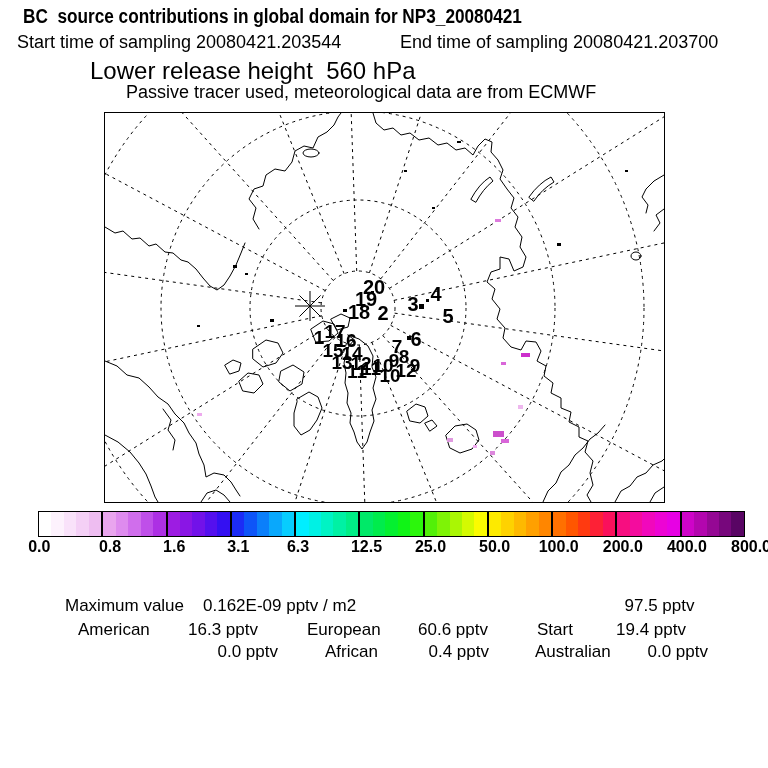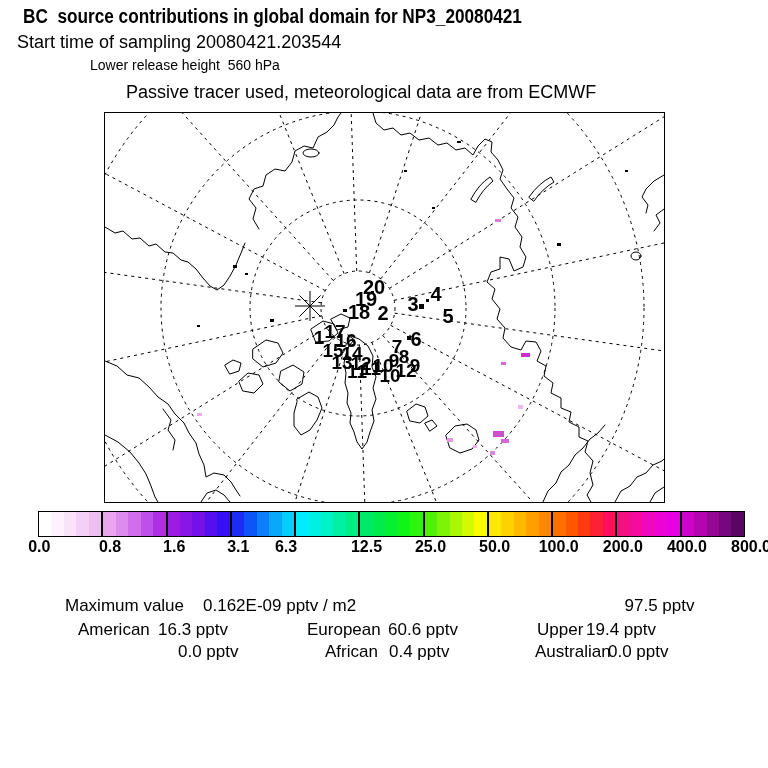--- a/index.html
+++ b/index.html
@@ -1,45 +1,46 @@
 <!DOCTYPE html>
 <html><head>
 <meta charset="utf-8">
 <style>
   html,body{margin:0;padding:0;background:#fff;}
   #canvas{position:relative;width:768px;height:768px;background:#ffffff;overflow:hidden;
           font-family:"Liberation Sans",sans-serif;color:#000;}
   .abs{position:absolute;white-space:pre;}
   #title{left:23px;top:5px;font-size:20px;font-weight:bold;transform:scaleX(.86);transform-origin:left top;}
   .h2{top:32px;font-size:18px;text-align:right;}
-  .h3{top:57px;font-size:14px;}
+  .h3{top:57px;font-size:24px;}
   #line4{left:126px;top:82px;font-size:18px;}
   #map{position:absolute;left:104px;top:112px;width:559px;height:389px;border:1.5px solid #000;box-sizing:content-box;background:#fff;}
   #colorbar{position:absolute;left:38px;top:511px;width:705px;height:24px;border:1.5px solid #000;display:flex;}
   .cb-seg{flex:1 1 0;display:flex;border-left:2px solid #000;}
   .cb-seg:first-child{border-left:none;}
   .cb-shade{flex:1 1 0;}
   #cbticks .cb-tick{position:absolute;top:538px;font-size:16px;font-weight:bold;transform:translateX(-50%);white-space:pre;margin-left:8px;}
   #cbcaption{left:358px;top:561px;font-size:17px;font-weight:bold;transform:translateX(-50%);}
   .s1{top:596px;font-size:17px;}
   .srow{font-size:17px;}
   .r1{top:620px;} .r2{top:642px;}
-  .val{width:100px;display:inline-block;}
+  .val{text-align:right;width:100px;display:inline-block;}
   svg text.traj{font-family:"Liberation Sans",sans-serif;font-weight:bold;font-size:20px;text-anchor:middle;}
   svg text.clus{font-family:"Liberation Sans",sans-serif;font-weight:bold;font-size:19px;text-anchor:middle;}
   svg .coast{fill:none;stroke:#000;stroke-width:1;stroke-linejoin:round;stroke-linecap:round;}
   svg .grat{fill:none;stroke:#000;stroke-width:1;stroke-dasharray:3 4;}
 </style>
 </head>
 <body>
 
 <div id="canvas">
 
   <div id="title" class="abs">BC  source contributions in global domain for NP3_20080421</div>
   <div class="abs h2" style="left:17px">Start time of sampling 20080421.203544</div>
+  <div class="abs h2" style="left:400px">End time of sampling 20080421.203700</div>
   <div class="abs h3" style="left:90px">Lower release height  560 hPa</div>
   <div id="line4" class="abs">Passive tracer used, meteorological data are from ECMWF</div>
 
   <div id="map">
     <svg width="559" height="389" viewBox="0 0 559 389">
       <defs>
           <clipPath id="clip">
             <rect x="0" y="0" width="559" height="389"></rect>
           </clipPath>
         </defs>
@@ -232,39 +233,39 @@
         <div class="cb-shade" style="background: rgb(149, 8, 148);"></div>
         <div class="cb-shade" style="background: rgb(119, 7, 124);"></div>
         <div class="cb-shade" style="background: rgb(89, 5, 100);"></div>
       </div>
     </div>
   <div id="cbticks">
       <span class="cb-tick" style="left: 38px; transform: translateX(-80%);">0.0</span>
       <span class="cb-tick" style="left: 102.091px;">0.8</span>
       <span class="cb-tick" style="left: 166.182px;">1.6</span>
       <span class="cb-tick" style="left: 230.273px;">3.1</span>
-      <span class="cb-tick" style="left: 278px;">6.3</span>
+      <span class="cb-tick" style="left: 290px;">6.3</span>
       <span class="cb-tick" style="left: 358.455px;">12.5</span>
       <span class="cb-tick" style="left: 422.545px;">25.0</span>
       <span class="cb-tick" style="left: 486.636px;">50.0</span>
       <span class="cb-tick" style="left: 550.727px;">100.0</span>
       <span class="cb-tick" style="left: 614.818px;">200.0</span>
       <span class="cb-tick" style="left: 678.909px;">400.0</span>
       <span class="cb-tick" style="left: 743px;">800.0</span>
     </div>
 
   <div class="abs s1" style="left:65px">Maximum value</div>
   <div class="abs s1" style="left:203px">0.162E-09 pptv / m2</div>
   <div class="abs s1" style="left:617px;width:85px;text-align:center">97.5 pptv</div>
 
   <div class="abs srow r1" style="left:78px">American</div>
   <div class="abs srow r1 val" style="left:158px">16.3 pptv</div>
   <div class="abs srow r1" style="left:307px">European</div>
   <div class="abs srow r1 val" style="left:388px">60.6 pptv</div>
-  <div class="abs srow r1" style="left:537px">Upper</div>
+  <div class="abs srow r1" style="left:537px">Start</div>
   <div class="abs srow r1 val" style="left:586px">19.4 pptv</div>
 
   <div class="abs srow r2 val" style="left:178px">0.0 pptv</div>
   <div class="abs srow r2" style="left:325px">African</div>
   <div class="abs srow r2 val" style="left:389px">0.4 pptv</div>
   <div class="abs srow r2" style="left:535px">Australian</div>
   <div class="abs srow r2 val" style="left:608px">0.0 pptv</div>
 
 </div>
 

